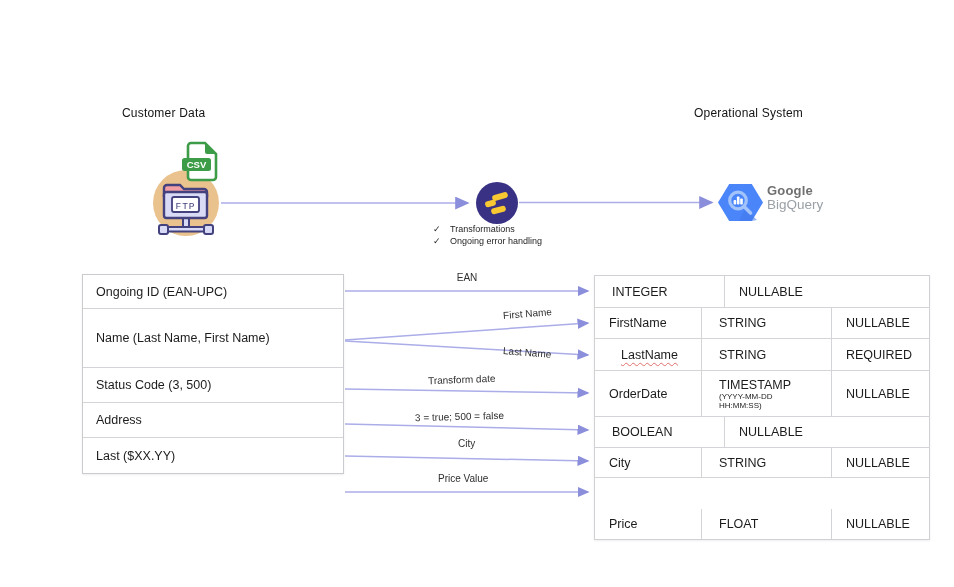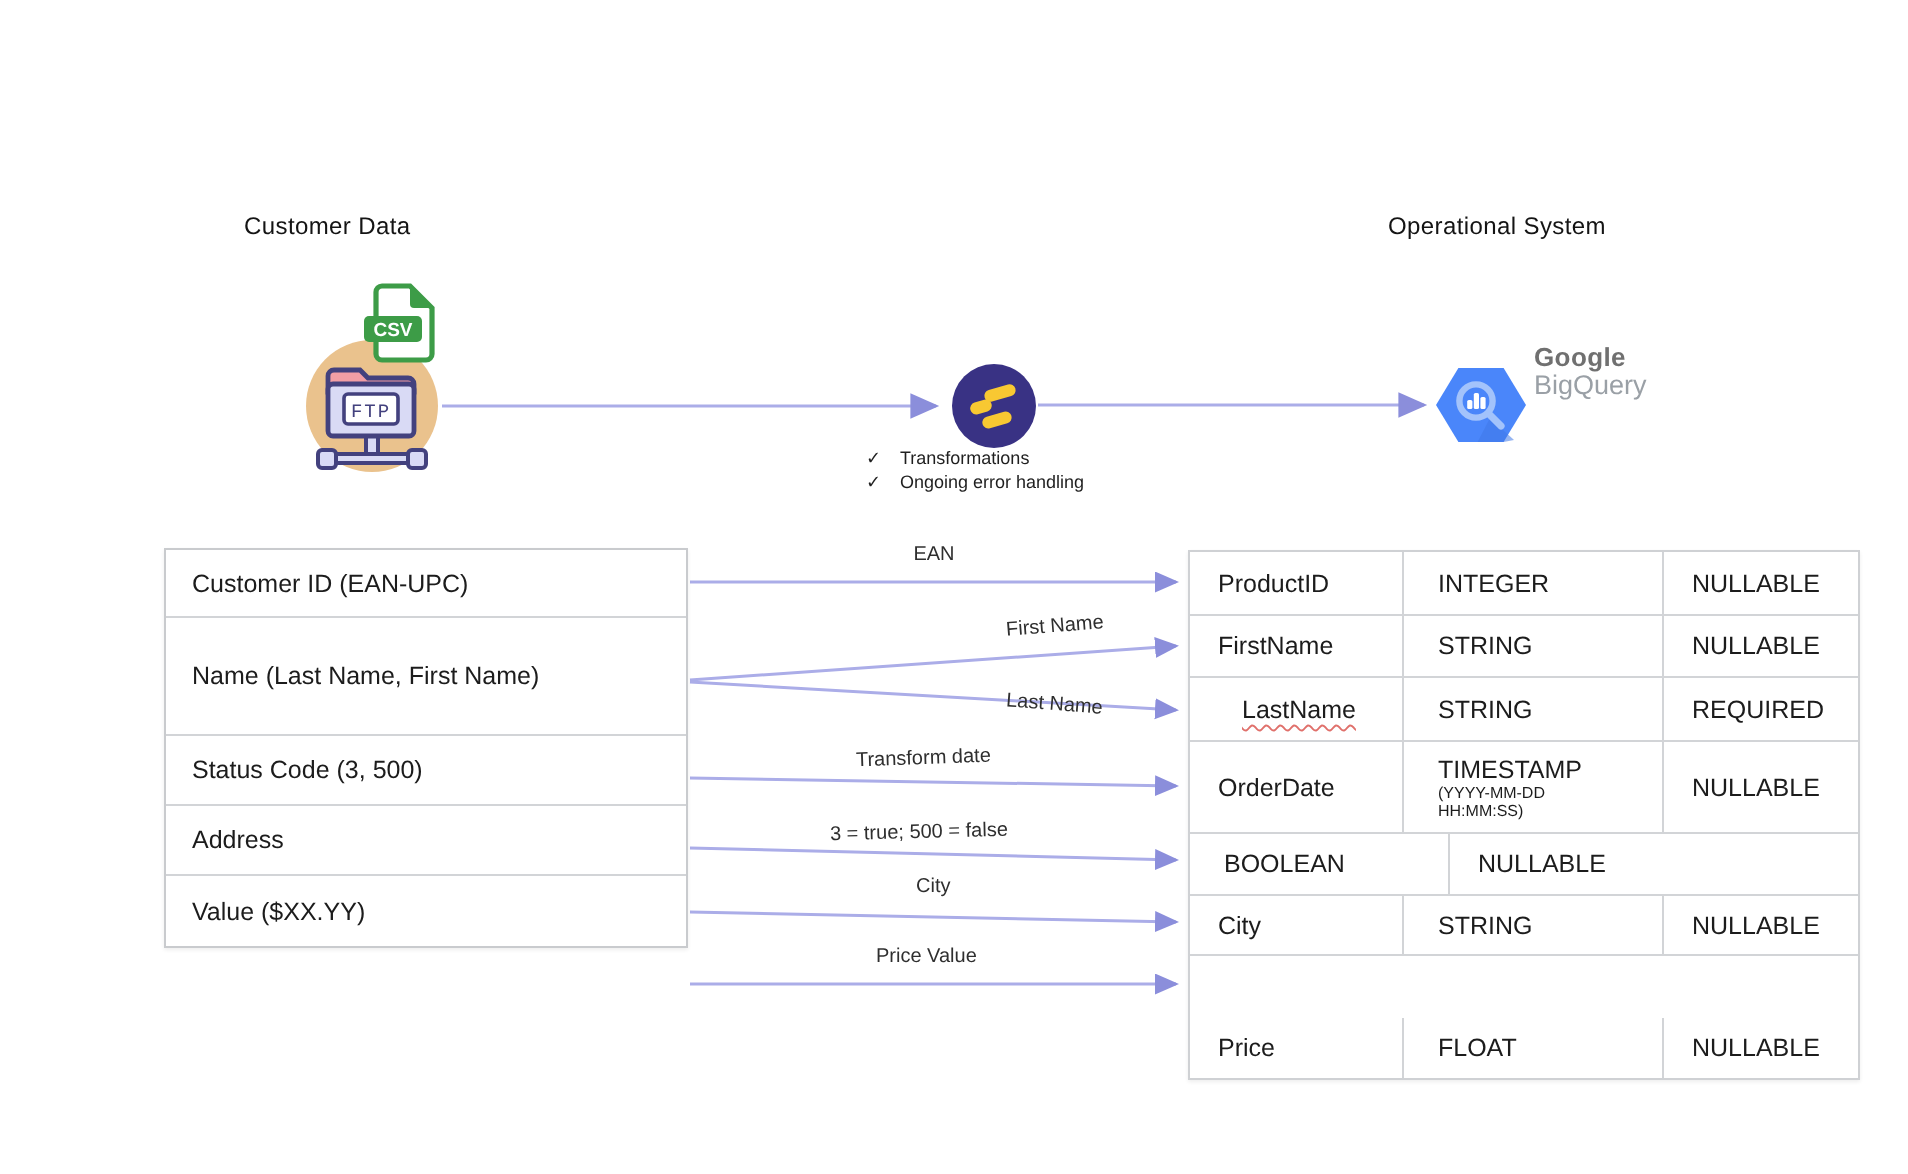--- a/index.html
+++ b/index.html
@@ -33,21 +33,21 @@
   .rrow:last-child { border-bottom:none;margin-top:31px; }
   .cell { display:flex; align-items:center; font-size:12.5px; color:#1c1c1c; border-right:1px solid #d2d4d7; }
   .cell.c1 { width:107px; padding-left:14px; }
   .cell.c2 { width:130px; padding-left:17px; }
   .cell.c3 { width:97px;  padding-left:14px; border-right:none; }
   .type-note { display:block; font-size:8px; line-height:9px; width:78px; color:#1c1c1c; }
   .misspell { text-decoration:underline; text-decoration-style:wavy; text-decoration-color:#e0706b; text-decoration-thickness:1px; text-underline-offset:3px;margin-left:12px; }
 
   
   .icon-abs { position:absolute; }
-  .gtext { position:absolute; left:767px; top:172px; line-height:14px; }
+  .gtext { position:absolute; left:767px; top:184px; line-height:14px; }
   .gtext .g1 { font-size:13px; font-weight:700; color:#707070; letter-spacing:.2px; }
   .gtext .g2 { font-size:13.5px; font-weight:400; color:#9aa0a6; }
 </style>
 </head>
 <body>
 
 <div class="canvas">
 
   <div class="heading" id="h-left">Customer Data</div>
   <div class="heading" id="h-right">Operational System</div>
@@ -134,41 +134,38 @@
       <rect x="22.2" y="17.5" width="2.6" height="6" rx="0.8"></rect>
     </g>
   </svg>
   <div class="gtext">
     <div class="g1">Google</div>
     <div class="g2">BigQuery</div>
   </div>
 
   <div class="ltable">
     <div class="lrow" style="height:34px">
-        <span>Customer ID (EAN-UPC)</span>
+        <span>Ongoing ID (EAN-UPC)</span>
       </div>
     <div class="lrow" style="height:59px">
         <span>Name (Last Name, First Name)</span>
       </div>
     <div class="lrow" style="height:35px">
         <span>Status Code (3, 500)</span>
       </div>
     <div class="lrow" style="height:35px">
         <span>Address</span>
       </div>
     <div class="lrow" style="height:35px">
-        <span>Value ($XX.YY)</span>
+        <span>Last ($XX.YY)</span>
       </div>
   </div>
 
   <div class="rtable">
     <div class="rrow" style="height:32px">
-      <div class="cell c1">
-          <span>ProductID</span>
-        </div>
       <div class="cell c2">
           <span>INTEGER</span>
         </div>
       <div class="cell c3">
           <span>NULLABLE</span>
         </div>
     </div>
     <div class="rrow" style="height:31px">
       <div class="cell c1">
           <span>FirstName</span>

